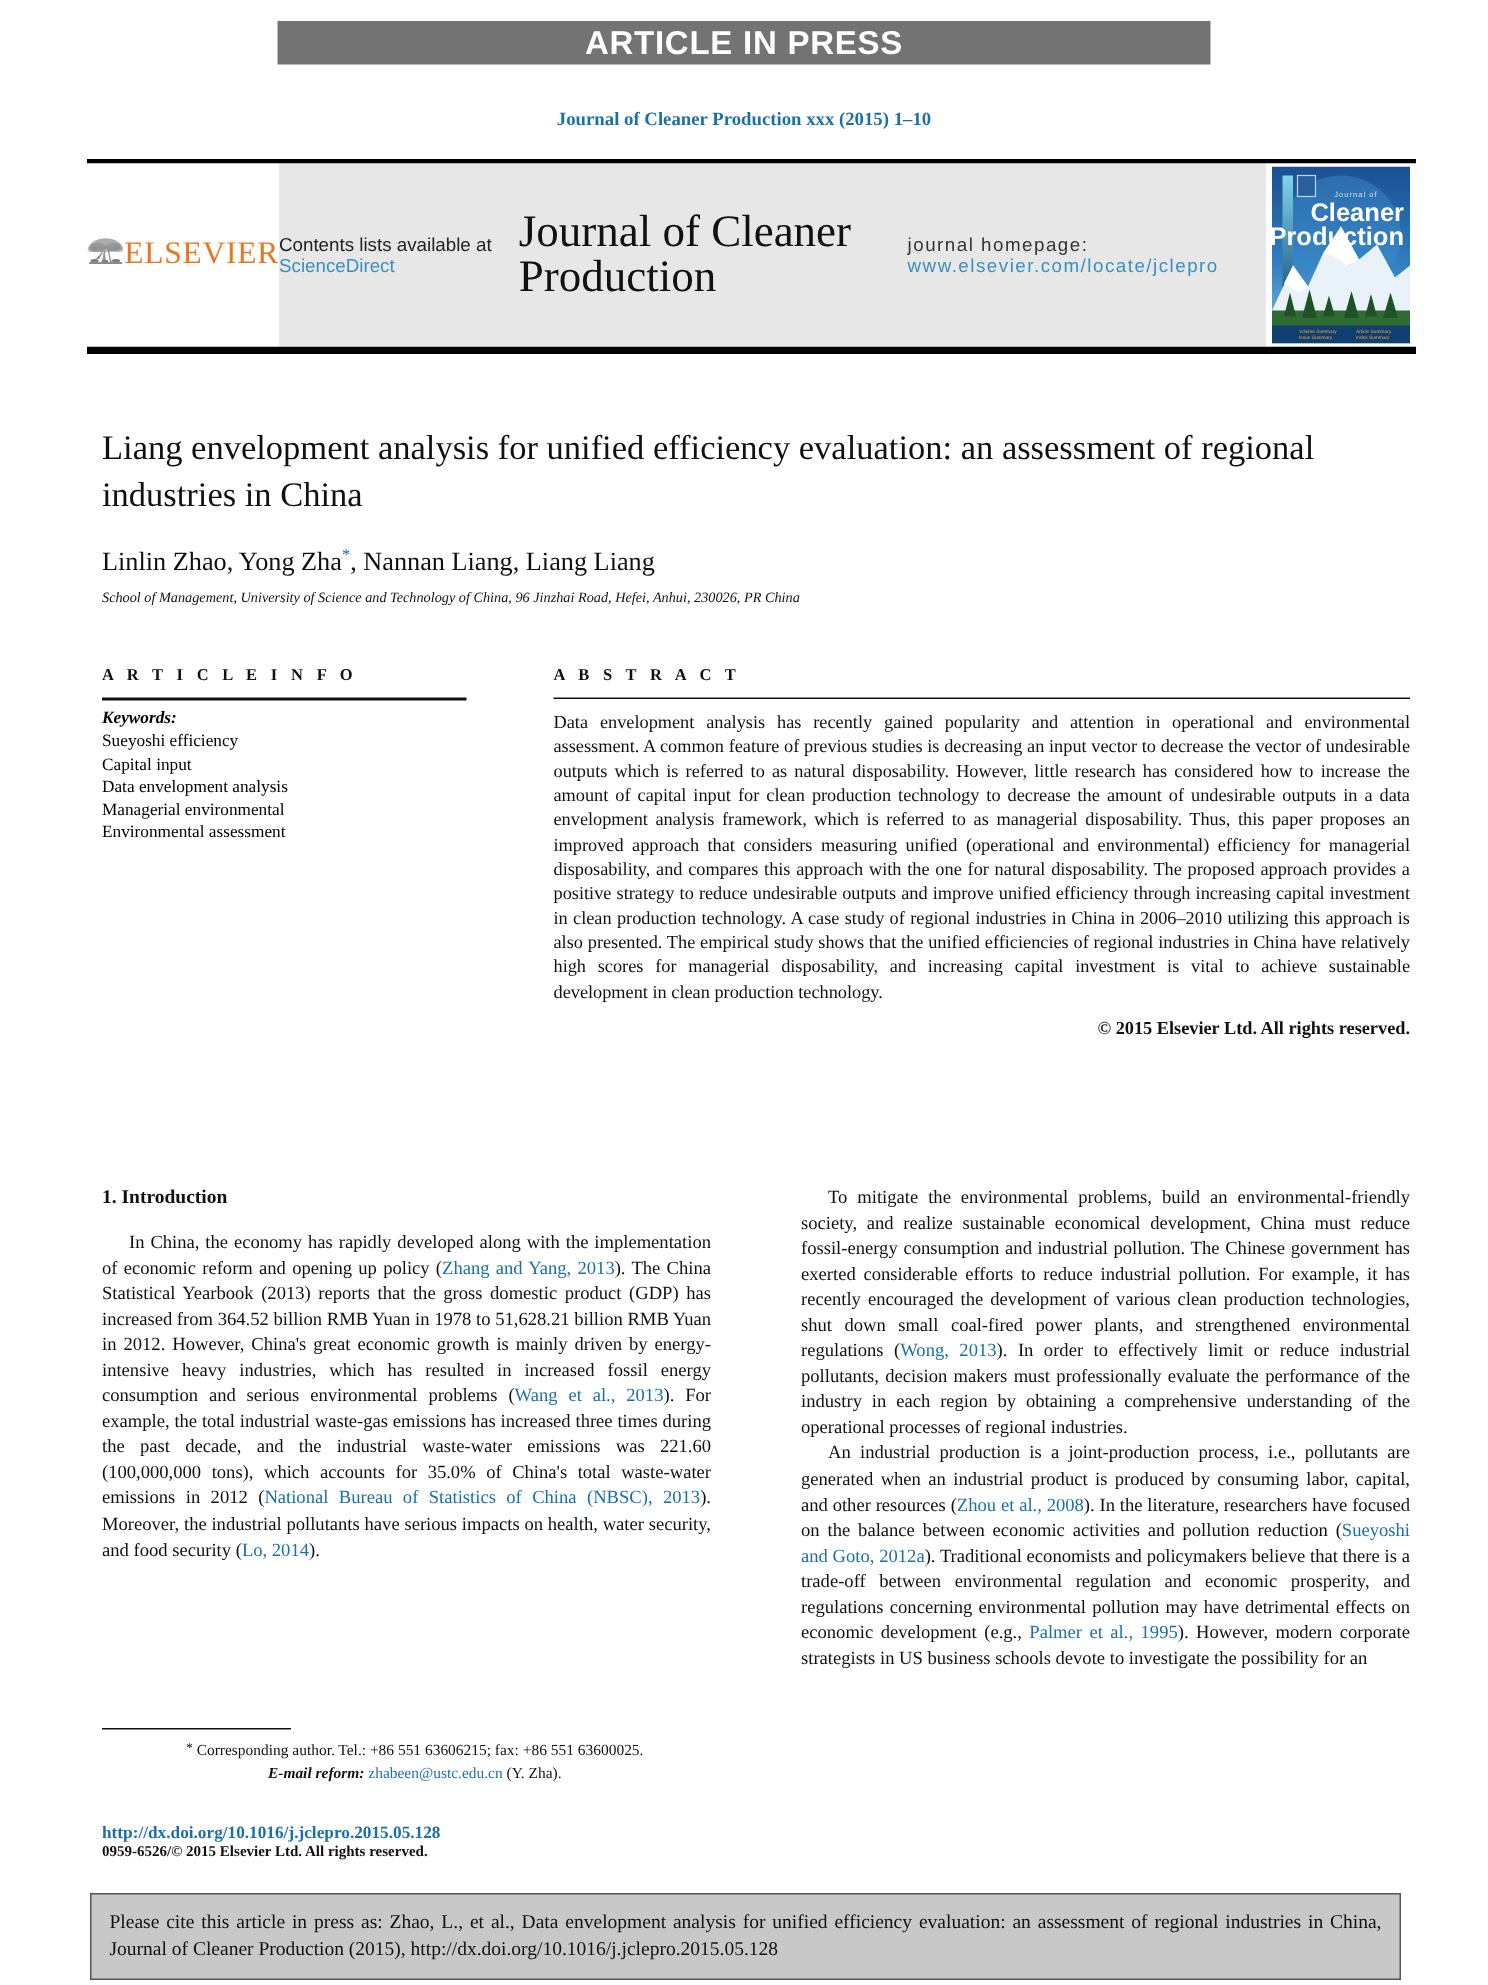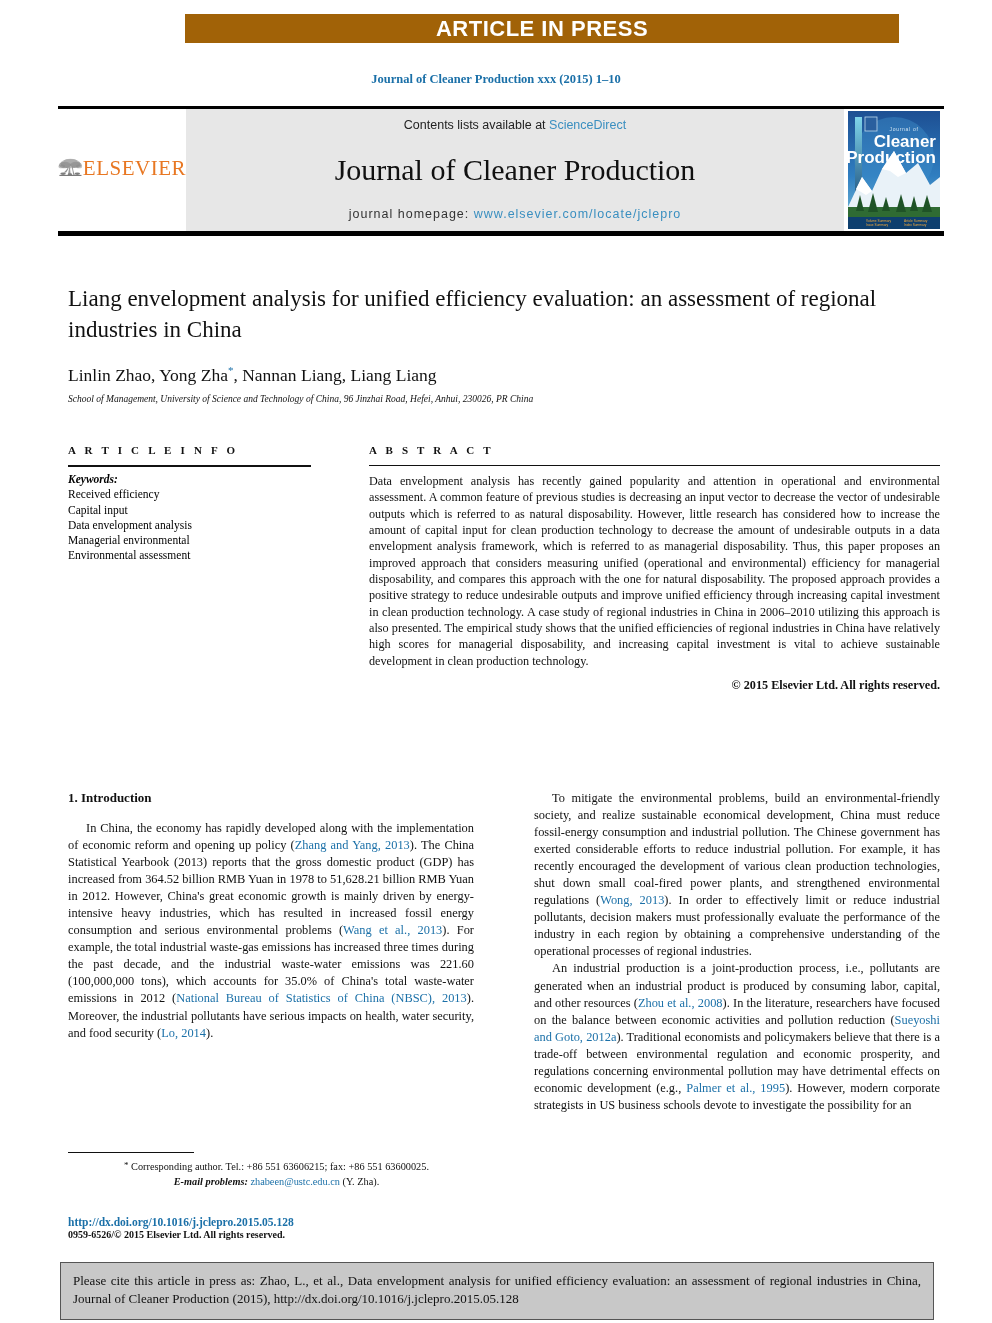--- a/index.html
+++ b/index.html
@@ -13,22 +13,22 @@
     position: relative;
     font-family: "Liberation Serif", serif;
     color: #000;
     overflow: hidden;
   }
 
   
   .aip-bar {
     position: absolute;
     left: 185px; top: 14px;
-    width: 714px; height: 29px;
-    background: #a16207;
+    width: 622px; height: 29px;
+    background: #737373;
     display: flex; align-items: center; justify-content: center;
   }
   .aip-bar span {
     font-family: "Liberation Sans", sans-serif;
     font-weight: bold;
     font-size: 22px;
     letter-spacing: 0.5px;
     color: #ffffff;
   }
 
@@ -70,21 +70,21 @@
     font-size: 21px;
     letter-spacing: 0.5px;
     color: #e87722;
     line-height: 1;
     margin-top: 1px;
   }
   .banner {
     flex: 1;
     background: #e7e7e7;
     display: flex;
-    flex-direction: column;
+    flex-direction: row;
     align-items: center;
     justify-content: space-between;
     padding: 9px 0 10px 0;
     box-sizing: border-box;
   }
   .contents-line {
     font-family: "Liberation Sans", sans-serif;
     font-size: 12.5px;
     color: #222;
   }
@@ -341,21 +341,21 @@
 </div>
 
 <div class="info-abstract">
 
   <div class="col-info">
     <div class="sec-label">A R T I C L E   I N F O</div>
     <div class="rule"></div>
     <div class="rule"></div>
     <div class="kw-group">
       <div class="hdr" style="font-style:italic;font-weight:bold">Keywords:</div>
-      <div>Received efficiency</div>
+      <div>Sueyoshi efficiency</div>
       <div>Capital input</div>
       <div>Data envelopment analysis</div>
       <div>Managerial environmental</div>
       <div>Environmental assessment</div>
     </div>
   </div>
 
   <div class="col-abstract">
     <div class="sec-label">A B S T R A C T</div>
     <div class="rule"></div>
@@ -376,21 +376,21 @@
     <p class="para"><span>An industrial production is a joint-production process, i.e., pollutants are generated when an industrial product is produced by consuming labor, capital, and other resources (</span><span class="ref">Zhou et al., 2008</span><span>). In the literature, researchers have focused on the balance between economic activities and pollution reduction (</span><span class="ref">Sueyoshi and Goto, 2012a</span><span>). Traditional economists and policymakers believe that there is a trade-off between environmental regulation and economic prosperity, and regulations concerning environmental pollution may have detrimental effects on economic development (e.g., </span><span class="ref">Palmer et al., 1995</span><span>). However, modern corporate strategists in US business schools devote to investigate the possibility for an</span></p>
   </div>
 </div>
 
 <div class="footnote">
   <div class="fn-rule"></div>
   <div class="fn-line fn-indent">
     <span class="star">*</span><span> Corresponding author. Tel.: +86 551 63606215; fax: +86 551 63600025.</span>
   </div>
   <div class="fn-line fn-indent">
-    <span class="fn-em">E-mail problems:</span> <span class="ref">zhabeen@ustc.edu.cn</span><span> (Y. Zha).</span>
+    <span class="fn-em">E-mail reform:</span> <span class="ref">zhabeen@ustc.edu.cn</span><span> (Y. Zha).</span>
   </div>
 </div>
 
 <div class="doi-block">
   <div class="doi-link">http://dx.doi.org/10.1016/j.jclepro.2015.05.128</div>
   <div class="issn-line">0959-6526/© 2015 Elsevier Ltd. All rights reserved.</div>
 </div>
 
 <div class="cite-box">
   <div class="cite-text">Please cite this article in press as: Zhao, L., et al., Data envelopment analysis for unified efficiency evaluation: an assessment of regional industries in China, Journal of Cleaner Production (2015), http://dx.doi.org/10.1016/j.jclepro.2015.05.128</div>

